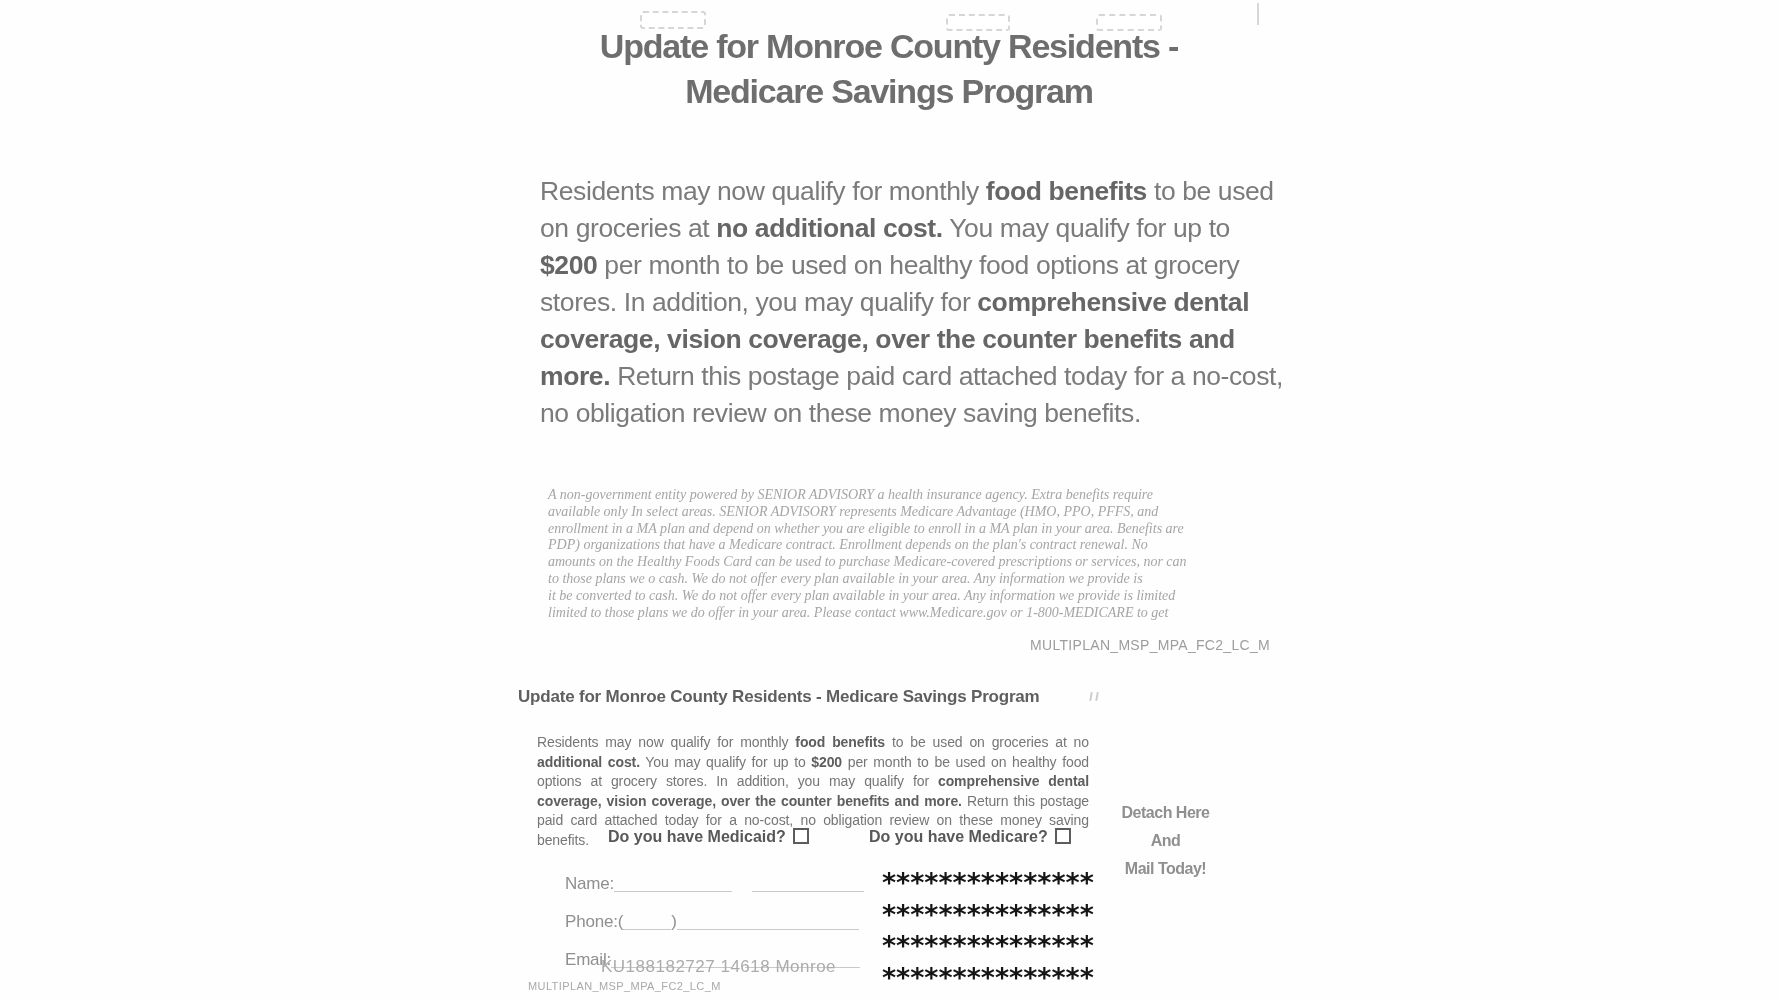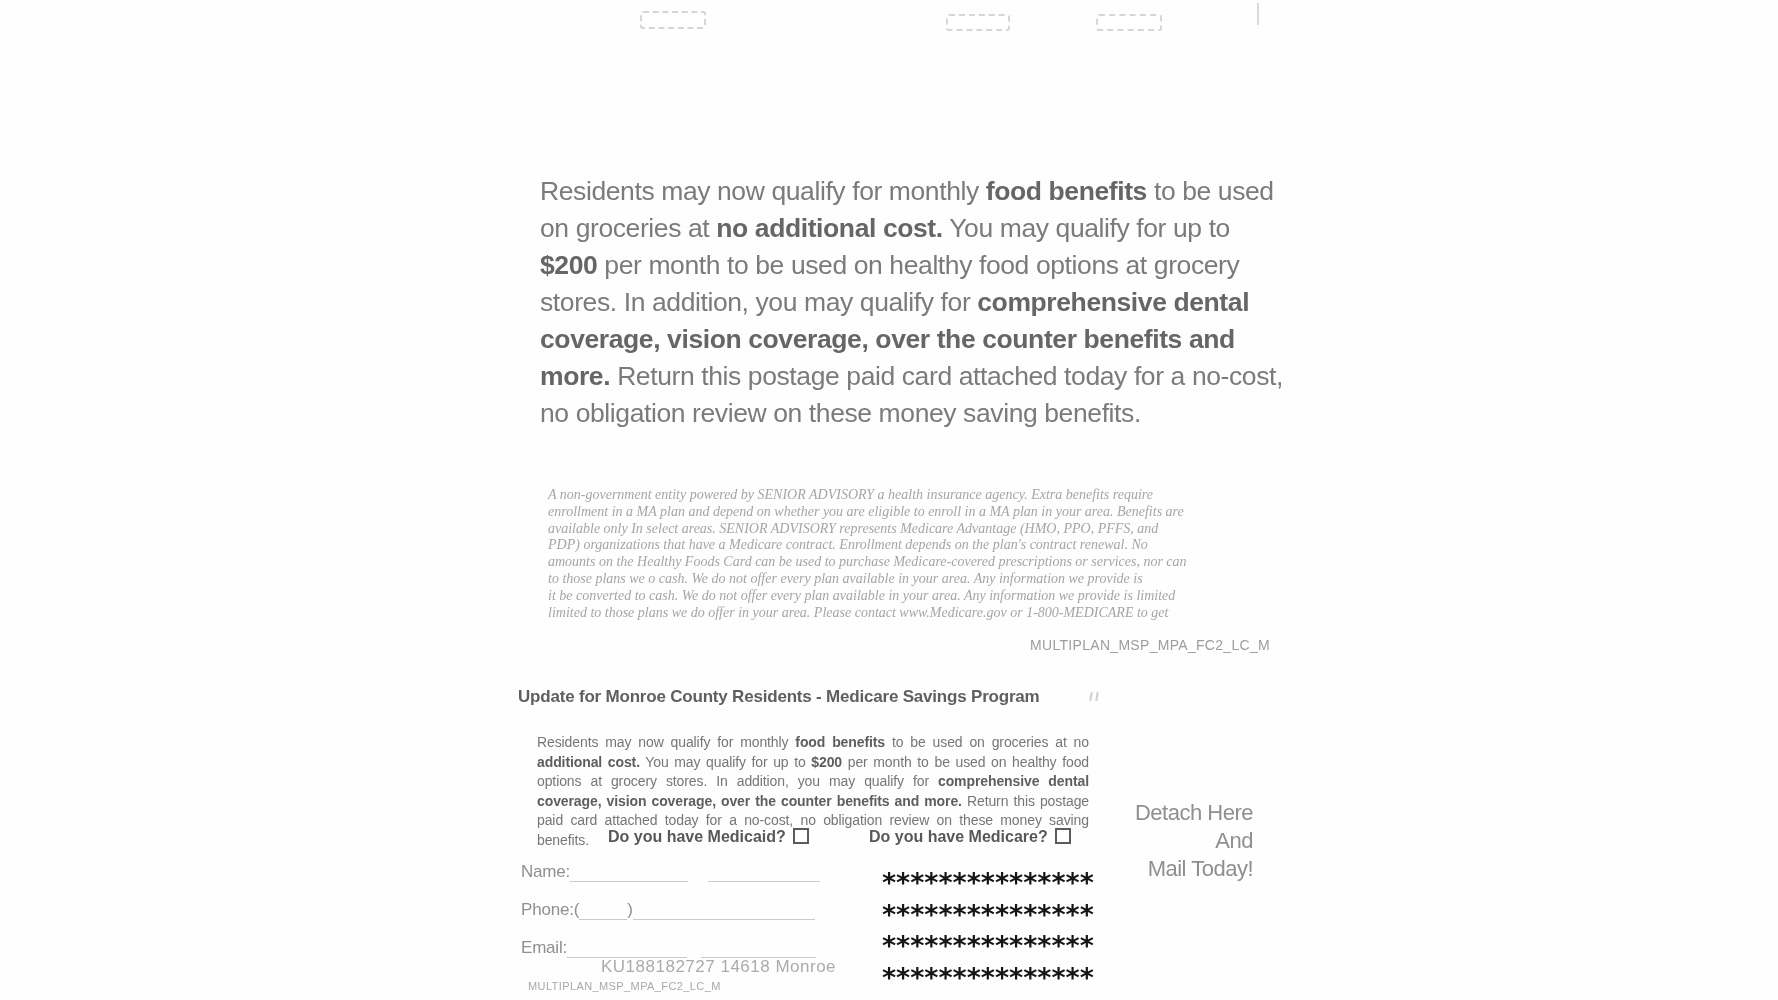--- a/index.html
+++ b/index.html
@@ -37,30 +37,30 @@
   .card-title{position:absolute;left:518px;top:687px;width:560px;
     font-size:17px;font-weight:bold;color:var(--ink-card-title);letter-spacing:-0.2px;}
   .amark{position:absolute;left:1088px;top:692px;width:12px;height:10px;}
   .amark span{position:absolute;top:0;width:2px;height:9px;background:#cfcfcf;transform:rotate(10deg);}
   .amark span:first-child{left:2px;} .amark span:last-child{left:8px;}
 
   .card-body{position:absolute;left:537px;top:719px;width:552px;text-align:justify;
     font-size:14px;line-height:19.5px;color:var(--ink-card-body);letter-spacing:-0.1px;}
   .card-body .b{font-weight:bold;color:#5e5e5e;}
 
-  .detach{position:absolute;left:1078px;top:799px;width:175px;text-align:right;
-    font-size:22px;line-height:28px;font-weight:normal;color:var(--ink-detach);letter-spacing:-0.5px;}
+  .detach{position:absolute;left:1078px;top:799px;width:175px;text-align:center;
+    font-size:16px;line-height:28px;font-weight:bold;color:var(--ink-detach);letter-spacing:-0.5px;}
 
   .question{position:absolute;top:828px;font-size:16px;font-weight:bold;color:var(--ink-question);margin-left:14px;}
   .q1{left:594px;} .q2{left:855px;}
   .cbx{display:inline-block;width:12px;height:12px;border:2px solid #5c5c5c;
     margin-left:7px;vertical-align:-2px;background:#fff;}
 
-  .field-row{position:absolute;left:521px;display:flex;align-items:flex-end;
-    font-size:17px;color:var(--ink-label);letter-spacing:-0.2px;}
+  .field-row{position:absolute;left:565px;display:flex;
+    font-size:17px;color:var(--ink-label);letter-spacing:-0.2px;margin-top:12px;}
   .row-name{top:862px;} .row-phone{top:900px;} .row-email{top:938px;}
   .ul{display:inline-block;height:17px;border-bottom:1.5px solid var(--rule);}
   .gap{display:inline-block;height:17px;}
 
   .tracking{position:absolute;left:601px;top:957px;font-size:17px;color:#ababab;letter-spacing:0.5px;}
   .plan-code-bottom{position:absolute;left:528px;top:980px;font-size:11px;color:#a9a9a9;letter-spacing:0.4px;}
 
   .mask-block{position:absolute;left:882px;top:865px;font-family:"DejaVu Sans",sans-serif;
     font-size:27px;font-weight:bold;color:var(--mask);letter-spacing:0;}
   .mask-block div{height:31.5px;line-height:36px;}
@@ -68,27 +68,31 @@
 </head>
 <body>
 
 <div class="sheet">
 
   <div class="abox abox1"></div>
   <div class="abox abox2"></div>
   <div class="abox abox3"></div>
   <div class="avline"></div>
 
+  <div class="main-title">
+    <div>Update for Monroe County Residents -</div>
+    <div>Medicare Savings Program</div>
+  </div>
 
   <p class="intro"><span>Residents may now qualify for monthly </span><span class="b">food benefits</span><span> to be used on groceries at </span><span class="b">no additional cost.</span><span> You may qualify for up to </span><span class="b">$200</span><span> per month to be used on healthy food options at grocery stores. In addition, you may qualify for </span><span class="b">comprehensive dental coverage, vision coverage, over the counter benefits and more.</span><span> Return this postage paid card attached today for a no-cost, no obligation review on these money saving benefits.</span></p>
 
   <div class="disclaimer">
       <div>A non-government entity powered by SENIOR ADVISORY a health insurance agency. Extra benefits require</div>
+      <div>available only In select areas. SENIOR ADVISORY represents Medicare Advantage (HMO, PPO, PFFS, and</div>
       <div>enrollment in a MA plan and depend on whether you are eligible to enroll in a MA plan in your area. Benefits are</div>
-      <div>available only In select areas. SENIOR ADVISORY represents Medicare Advantage (HMO, PPO, PFFS, and</div>
       <div>PDP) organizations that have a Medicare contract. Enrollment depends on the plan's contract renewal. No</div>
       <div>amounts on the Healthy Foods Card can be used to purchase Medicare-covered prescriptions or services, nor can</div>
       <div>to those plans we o cash. We do not offer every plan available in your area. Any information we provide is</div>
       <div>it be converted to cash. We do not offer every plan available in your area. Any information we provide is limited</div>
       <div>limited to those plans we do offer in your area. Please contact www.Medicare.gov or 1-800-MEDICARE to get</div>
     </div>
 
   <div class="plan-code-top">MULTIPLAN_MSP_MPA_FC2_LC_M</div>
 
   <div class="card-title">Update for Monroe County Residents - Medicare Savings Program</div>

